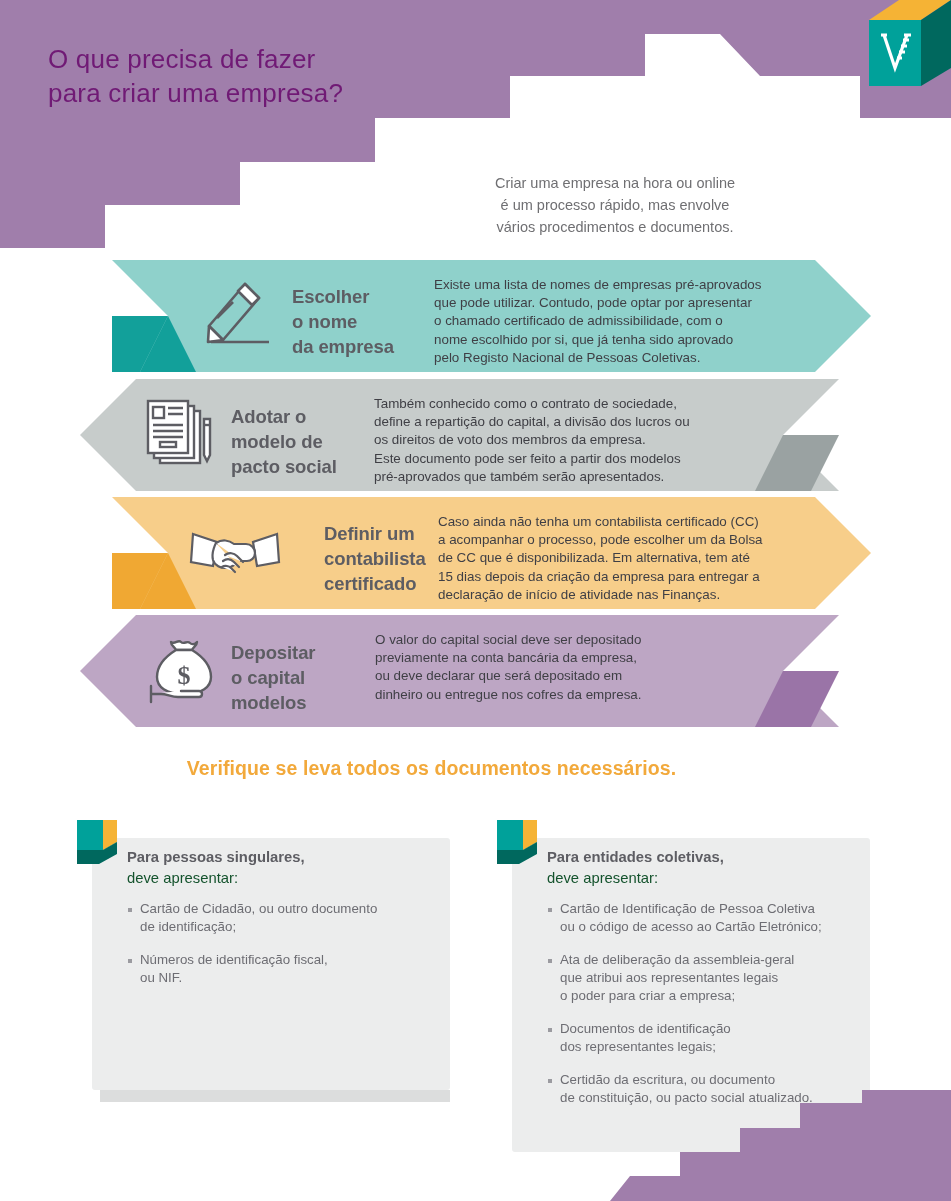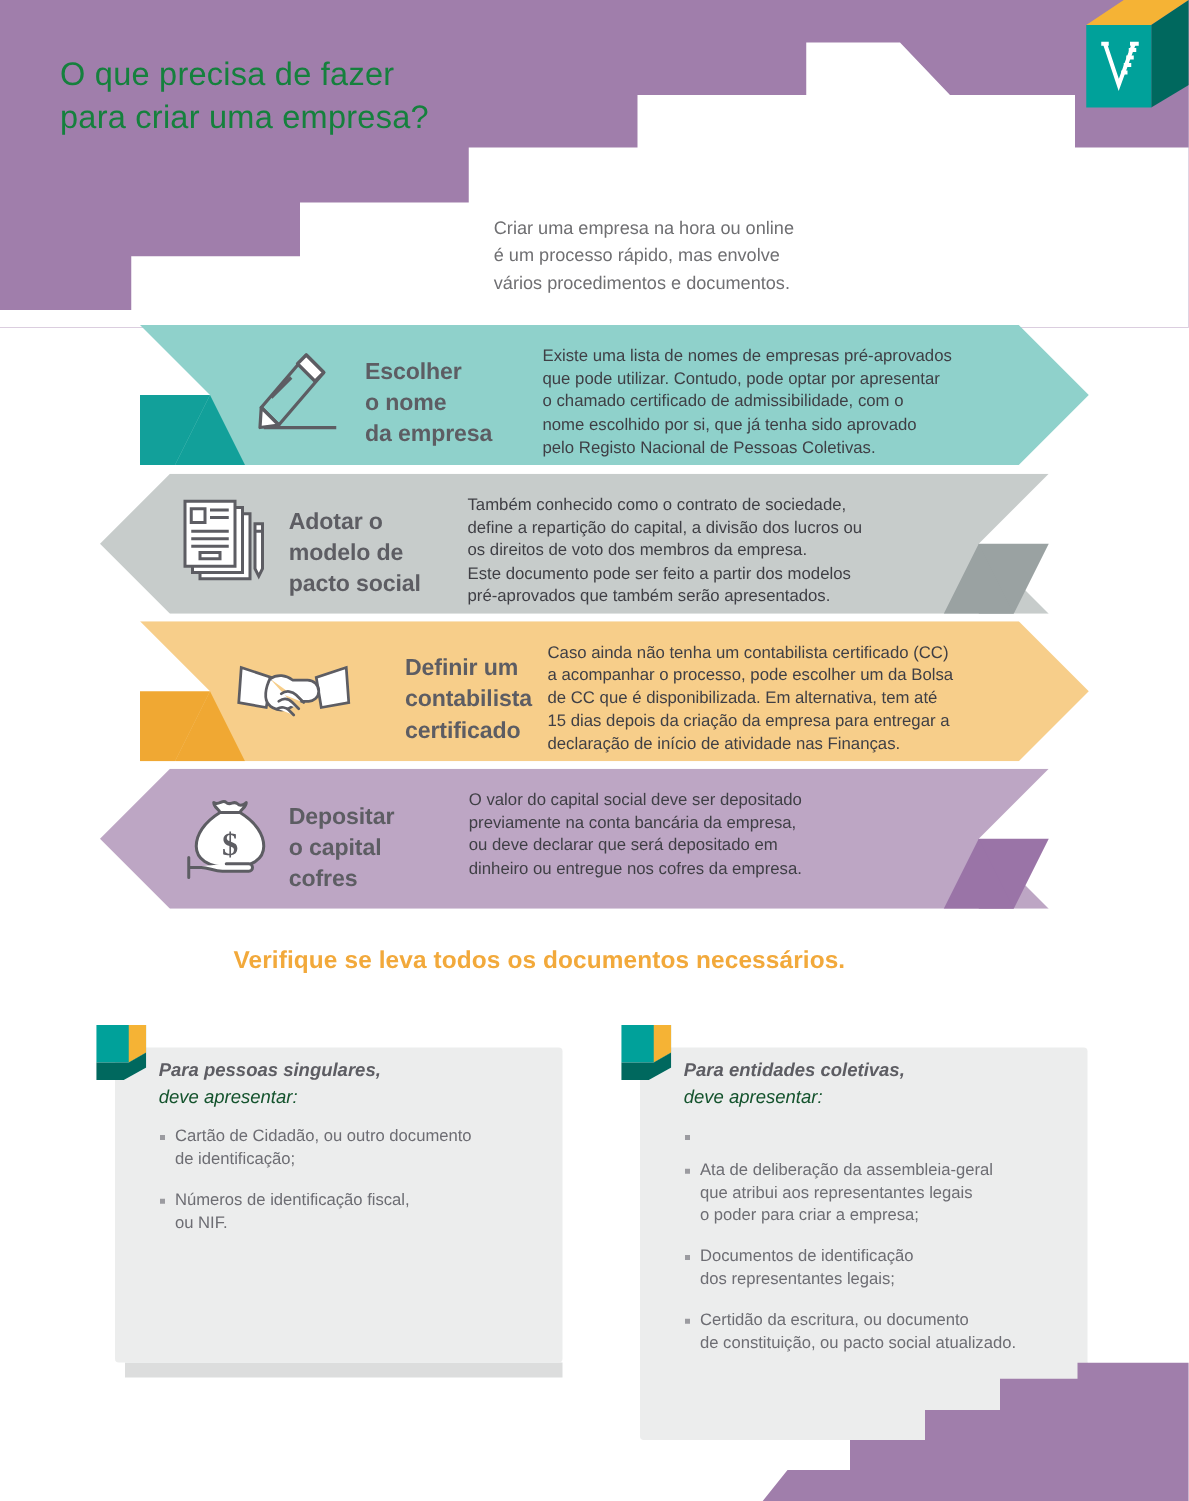--- a/index.html
+++ b/index.html
@@ -9,26 +9,26 @@
     font-family:"Liberation Sans", sans-serif;
     -webkit-font-smoothing:antialiased;
   }
 
   
   .header { position:absolute; left:0; top:0; width:951px; height:262px; }
   .header-bg { position:absolute; inset:0; background:#a07eab; }
   .header-steps { position:absolute; left:0; top:0; width:951px; height:262px; }
   .header-title {
     position:absolute; left:48px; top:42px; width:520px;
-    color:#15803d; font-size:26px; font-weight:400; line-height:34px;
+    color:#701a75; font-size:26px; font-weight:400; line-height:34px;
     letter-spacing:0.2px;
   }
   .header-sub {
     position:absolute; right:116px; top:172px; width:440px;
-    text-align:left; color:#6f6f72; font-size:14.5px; line-height:22px;
+    text-align:center; color:#6f6f72; font-size:14.5px; line-height:22px;
   }
   .logo-cube { position:absolute; right:0px; top:0px; width:96px; height:96px; }
 
   
   .bands { position:absolute; left:0; top:260px; width:951px; height:490px; }
   .band { position:absolute; left:0; width:951px; height:112px; }
   .band .shape { position:absolute; inset:0; }
 
   .band-icon {
     position:absolute; width:110px; height:100px;
@@ -77,21 +77,21 @@
   .card-left  { left:92px; top:838px; width:358px; height:252px; }
   .card-right { left:512px; top:838px; width:358px; height:314px; }
   .card-left-sh  { left:100px; top:1090px; width:350px; height:12px; }
   .card-right-sh { left:520px; top:1090px; width:350px; height:12px; }
 
   .ribbon { position:absolute; width:40px; height:48px; }
   .ribbon-left  { left:77px; top:820px; }
   .ribbon-right { left:497px; top:820px; }
 
   .card-title {
-    position:absolute; font-size:14.8px; line-height:21px; color:#5d5d63;font-style:italic;
+    position:absolute; font-size:14.8px; line-height:21px; color:#5d5d63;
   }
   .card-title b { font-weight:700; }
   .card-title span { font-weight:400; color:#14532d;margin-top:24px; }
   .card-left .card-title  { left:35px; top:9px; }
   .card-right .card-title { left:35px; top:9px; }
 
   .bullets { position:absolute; left:36px; top:62px; right:10px; }
   .bullet { display:flex; margin-bottom:15px; }
   .bullet .sq {
     width:4px; height:4px; background:#9b9ba0; margin-top:8px;
@@ -262,21 +262,21 @@
         <text x="39" y="50" font-family="'Liberation Serif', serif" font-size="26" font-weight="700" fill="#5d5d63" text-anchor="middle">$</text>
         <g fill="#ffffff" stroke="#5d5d63" stroke-width="2.4" stroke-linejoin="round" stroke-linecap="round">
           <path d="M6,52 L6,68 M6,60 L16,60 C22,60 26,63 33,63
                    L54,63 C58,63 58,57 54,57 L36,57"></path>
         </g>
       </svg>
     </div>
     <div class="band-title">
       <div>Depositar</div>
       <div>o capital</div>
-      <div>cofres</div>
+      <div>modelos</div>
     </div>
     <div class="band-body">
       <div>O valor do capital social deve ser depositado</div>
       <div>previamente na conta bancária da empresa,</div>
       <div>ou deve declarar que será depositado em</div>
       <div>dinheiro ou entregue nos cofres da empresa.</div>
     </div>
   </div>
 
 </div>
@@ -309,20 +309,21 @@
 </svg>
 
 <div class="card card-right">
   <div class="card-title">
     <b>Para entidades coletivas,</b><br>
     <span>deve apresentar:</span>
   </div>
   <div class="bullets">
     <div class="bullet">
       <div class="sq"></div>
+      <div class="txt">Cartão de Identificação de Pessoa Coletiva<br>ou o código de acesso ao Cartão Eletrónico;</div>
     </div>
     <div class="bullet">
       <div class="sq"></div>
       <div class="txt">Ata de deliberação da assembleia-geral<br>que atribui aos representantes legais<br>o poder para criar a empresa;</div>
     </div>
     <div class="bullet">
       <div class="sq"></div>
       <div class="txt">Documentos de identificação<br>dos representantes legais;</div>
     </div>
     <div class="bullet">

